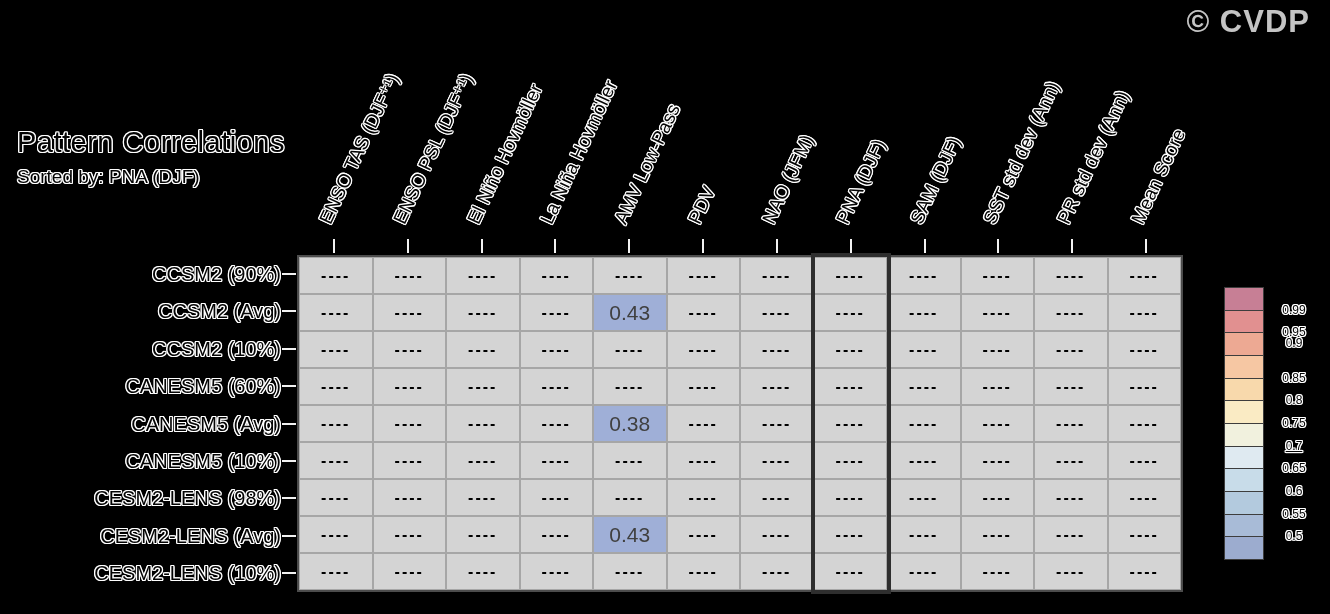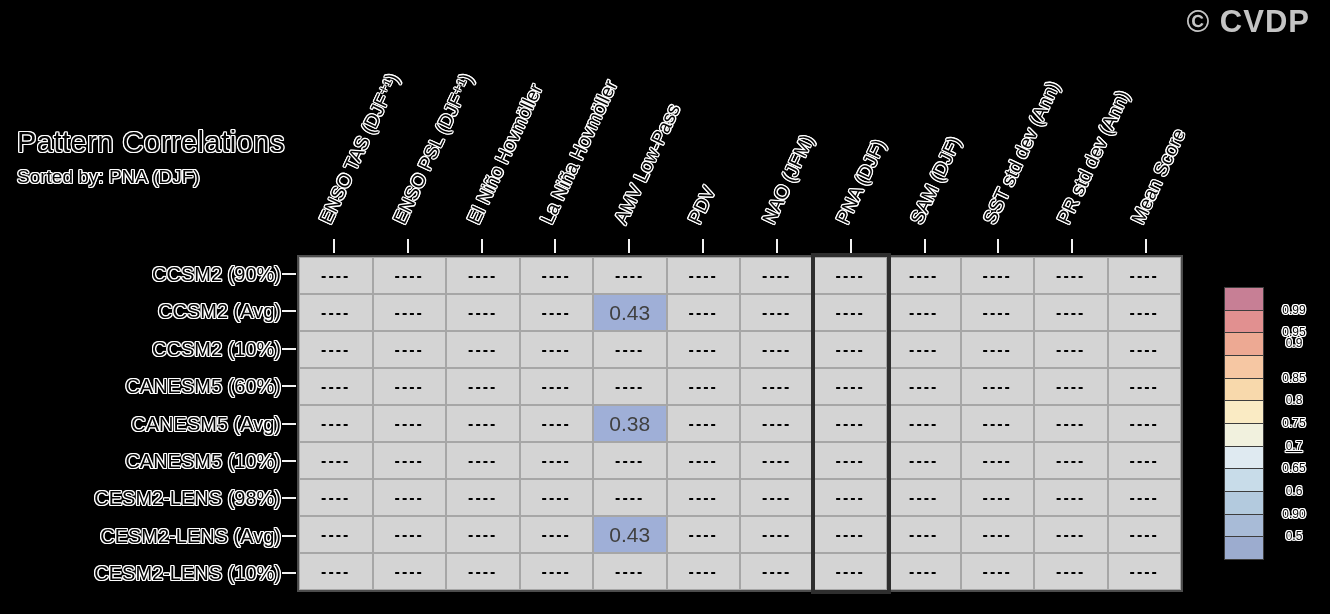--- a/index.html
+++ b/index.html
@@ -419,15 +419,15 @@
     <div class="leg-seg" style="left: 1224px; top: 536.333px; width: 40px; height: 23.6667px; background: rgb(156, 172, 207);"></div>
     <div class="leg-label ot" style="left: 1260px; top: 299.667px;">0.99</div>
     <div class="leg-label ot" style="left: 1260px; top: 322.333px;">0.95</div>
     <div class="leg-label ot" style="left: 1260px; top: 333px;">0.9</div>
     <div class="leg-label ot" style="left: 1260px; top: 367.667px;">0.85</div>
     <div class="leg-label ot" style="left: 1260px; top: 390.333px;">0.8</div>
     <div class="leg-label ot" style="left: 1260px; top: 413px;">0.75</div>
     <div class="leg-label ot" style="left: 1260px; top: 435.667px; text-decoration: underline;">0.7</div>
     <div class="leg-label ot" style="left: 1260px; top: 458.333px;">0.65</div>
     <div class="leg-label ot" style="left: 1260px; top: 481px;">0.6</div>
-    <div class="leg-label ot" style="left: 1260px; top: 503.667px;">0.90</div>
+    <div class="leg-label ot" style="left: 1260px; top: 503.667px;">0.55</div>
     <div class="leg-label ot" style="left: 1260px; top: 526.333px;">0.5</div>
   </div>
 
 </body></html>

